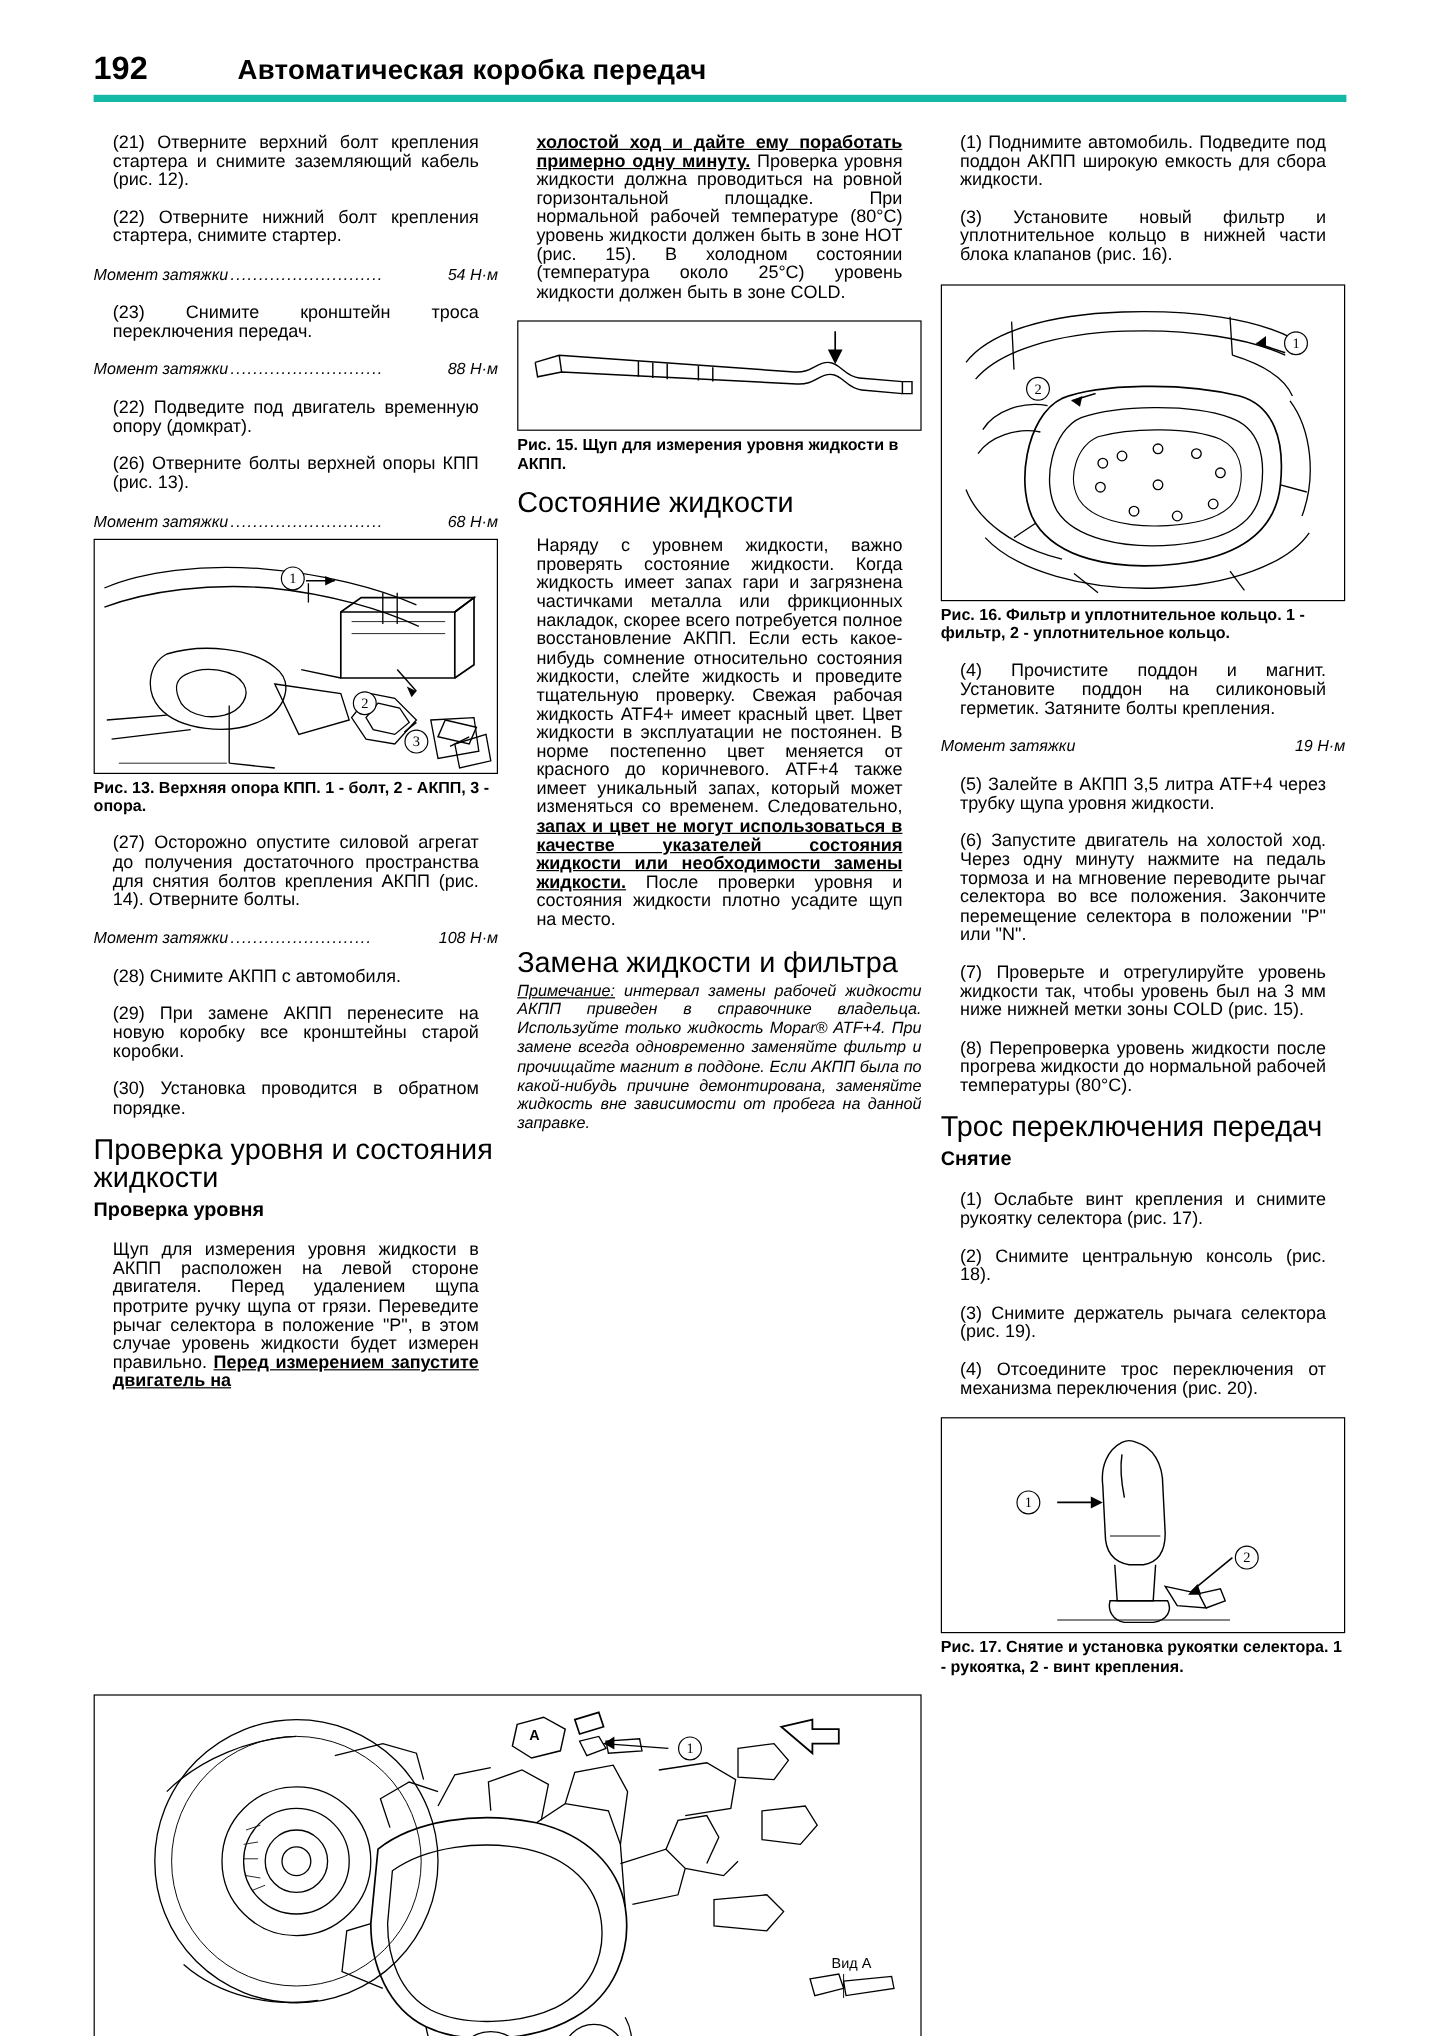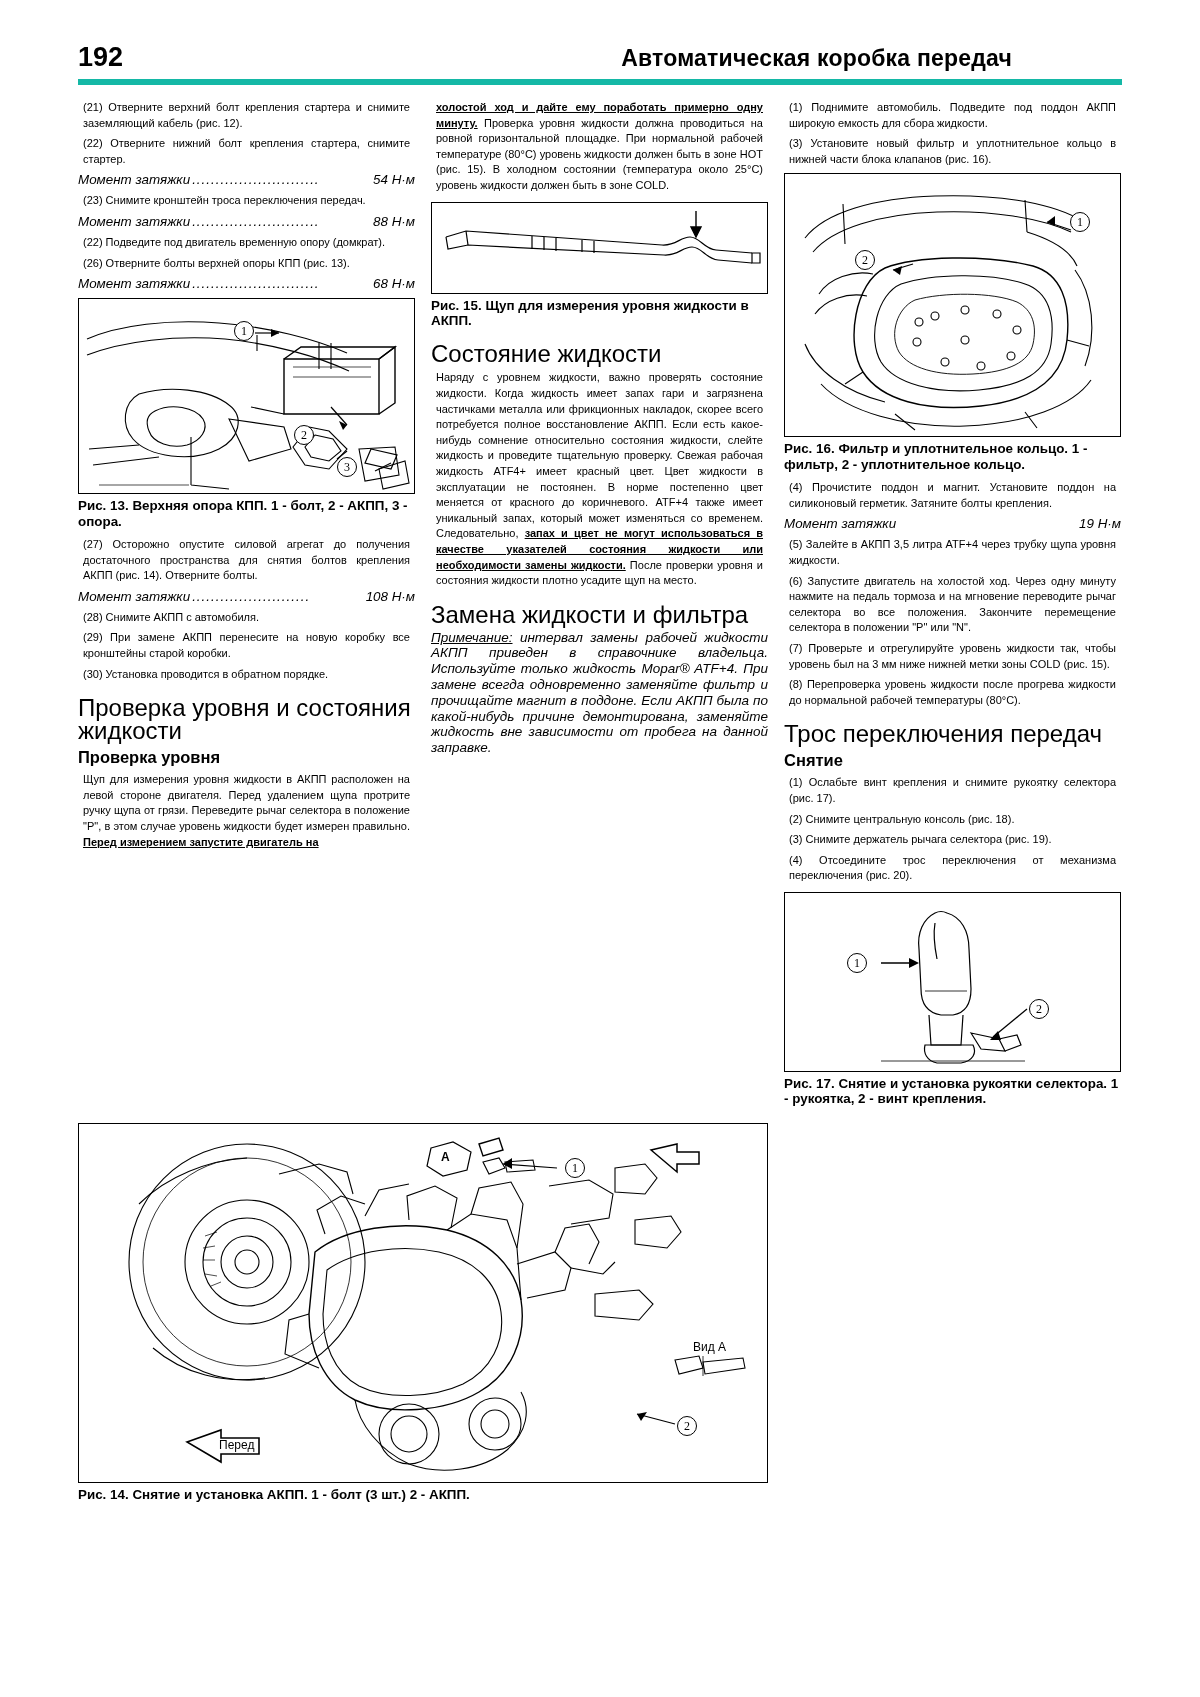--- a/index.html
+++ b/index.html
@@ -22,38 +22,38 @@
     border-bottom:6px solid #14b8a6;
     padding-bottom:6px;
     margin-bottom:10px;
   }
   .page-number {
     font-size:27px; font-weight:bold;
     width:120px;
   }
   .header-title {
     flex:1;
-    text-align:right;
+    text-align:left;
     font-size:23px;
     font-weight:bold;
     letter-spacing:0.2px;
     padding-right:110px;
   }
   
   .columns {
     display:flex;
     gap:16px;
     width:1044px;
   }
   .col { width:337px; }
   .col p, .col div.txt {
-    font-size:11px;
+    font-size:15px;
     line-height:15.6px;
     text-align:justify;
-    margin:5px;
+    margin:16px;
     hyphens:auto;
   }
   .torque {
     font-style:italic;
     font-size:13.4px;
     line-height:16px;
     display:flex;
     white-space:nowrap;
   }
   .torque .dots {

